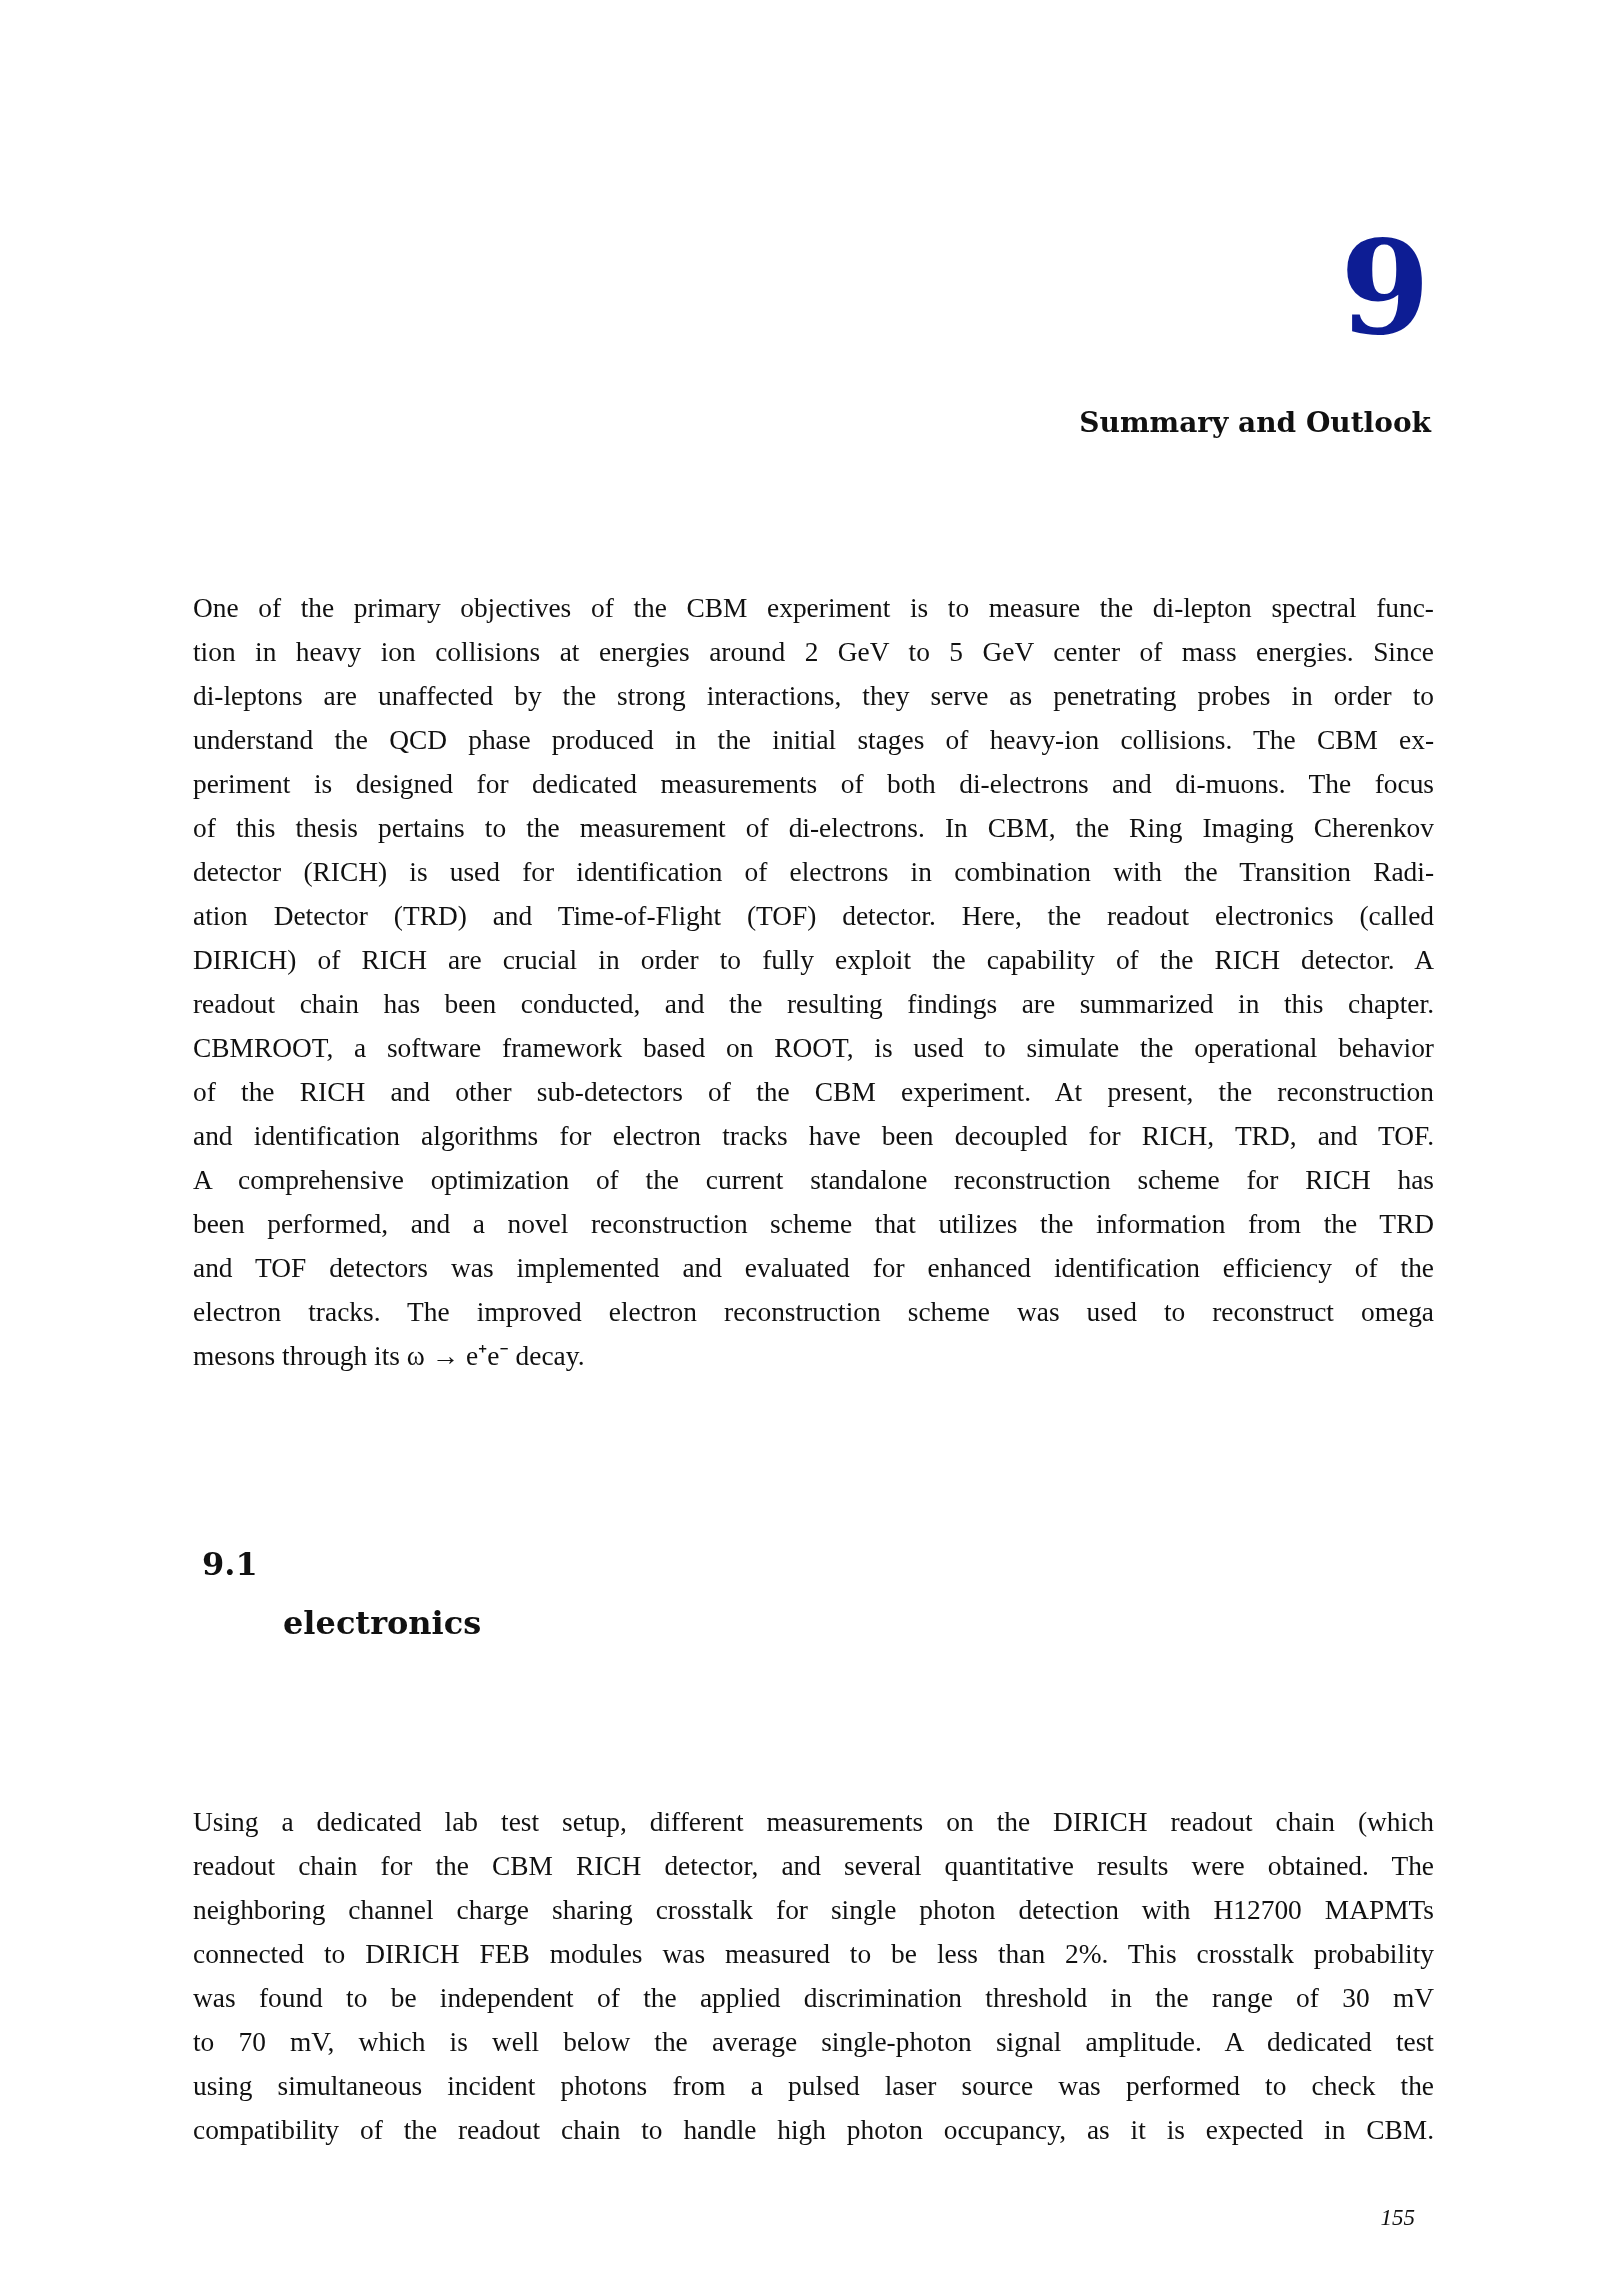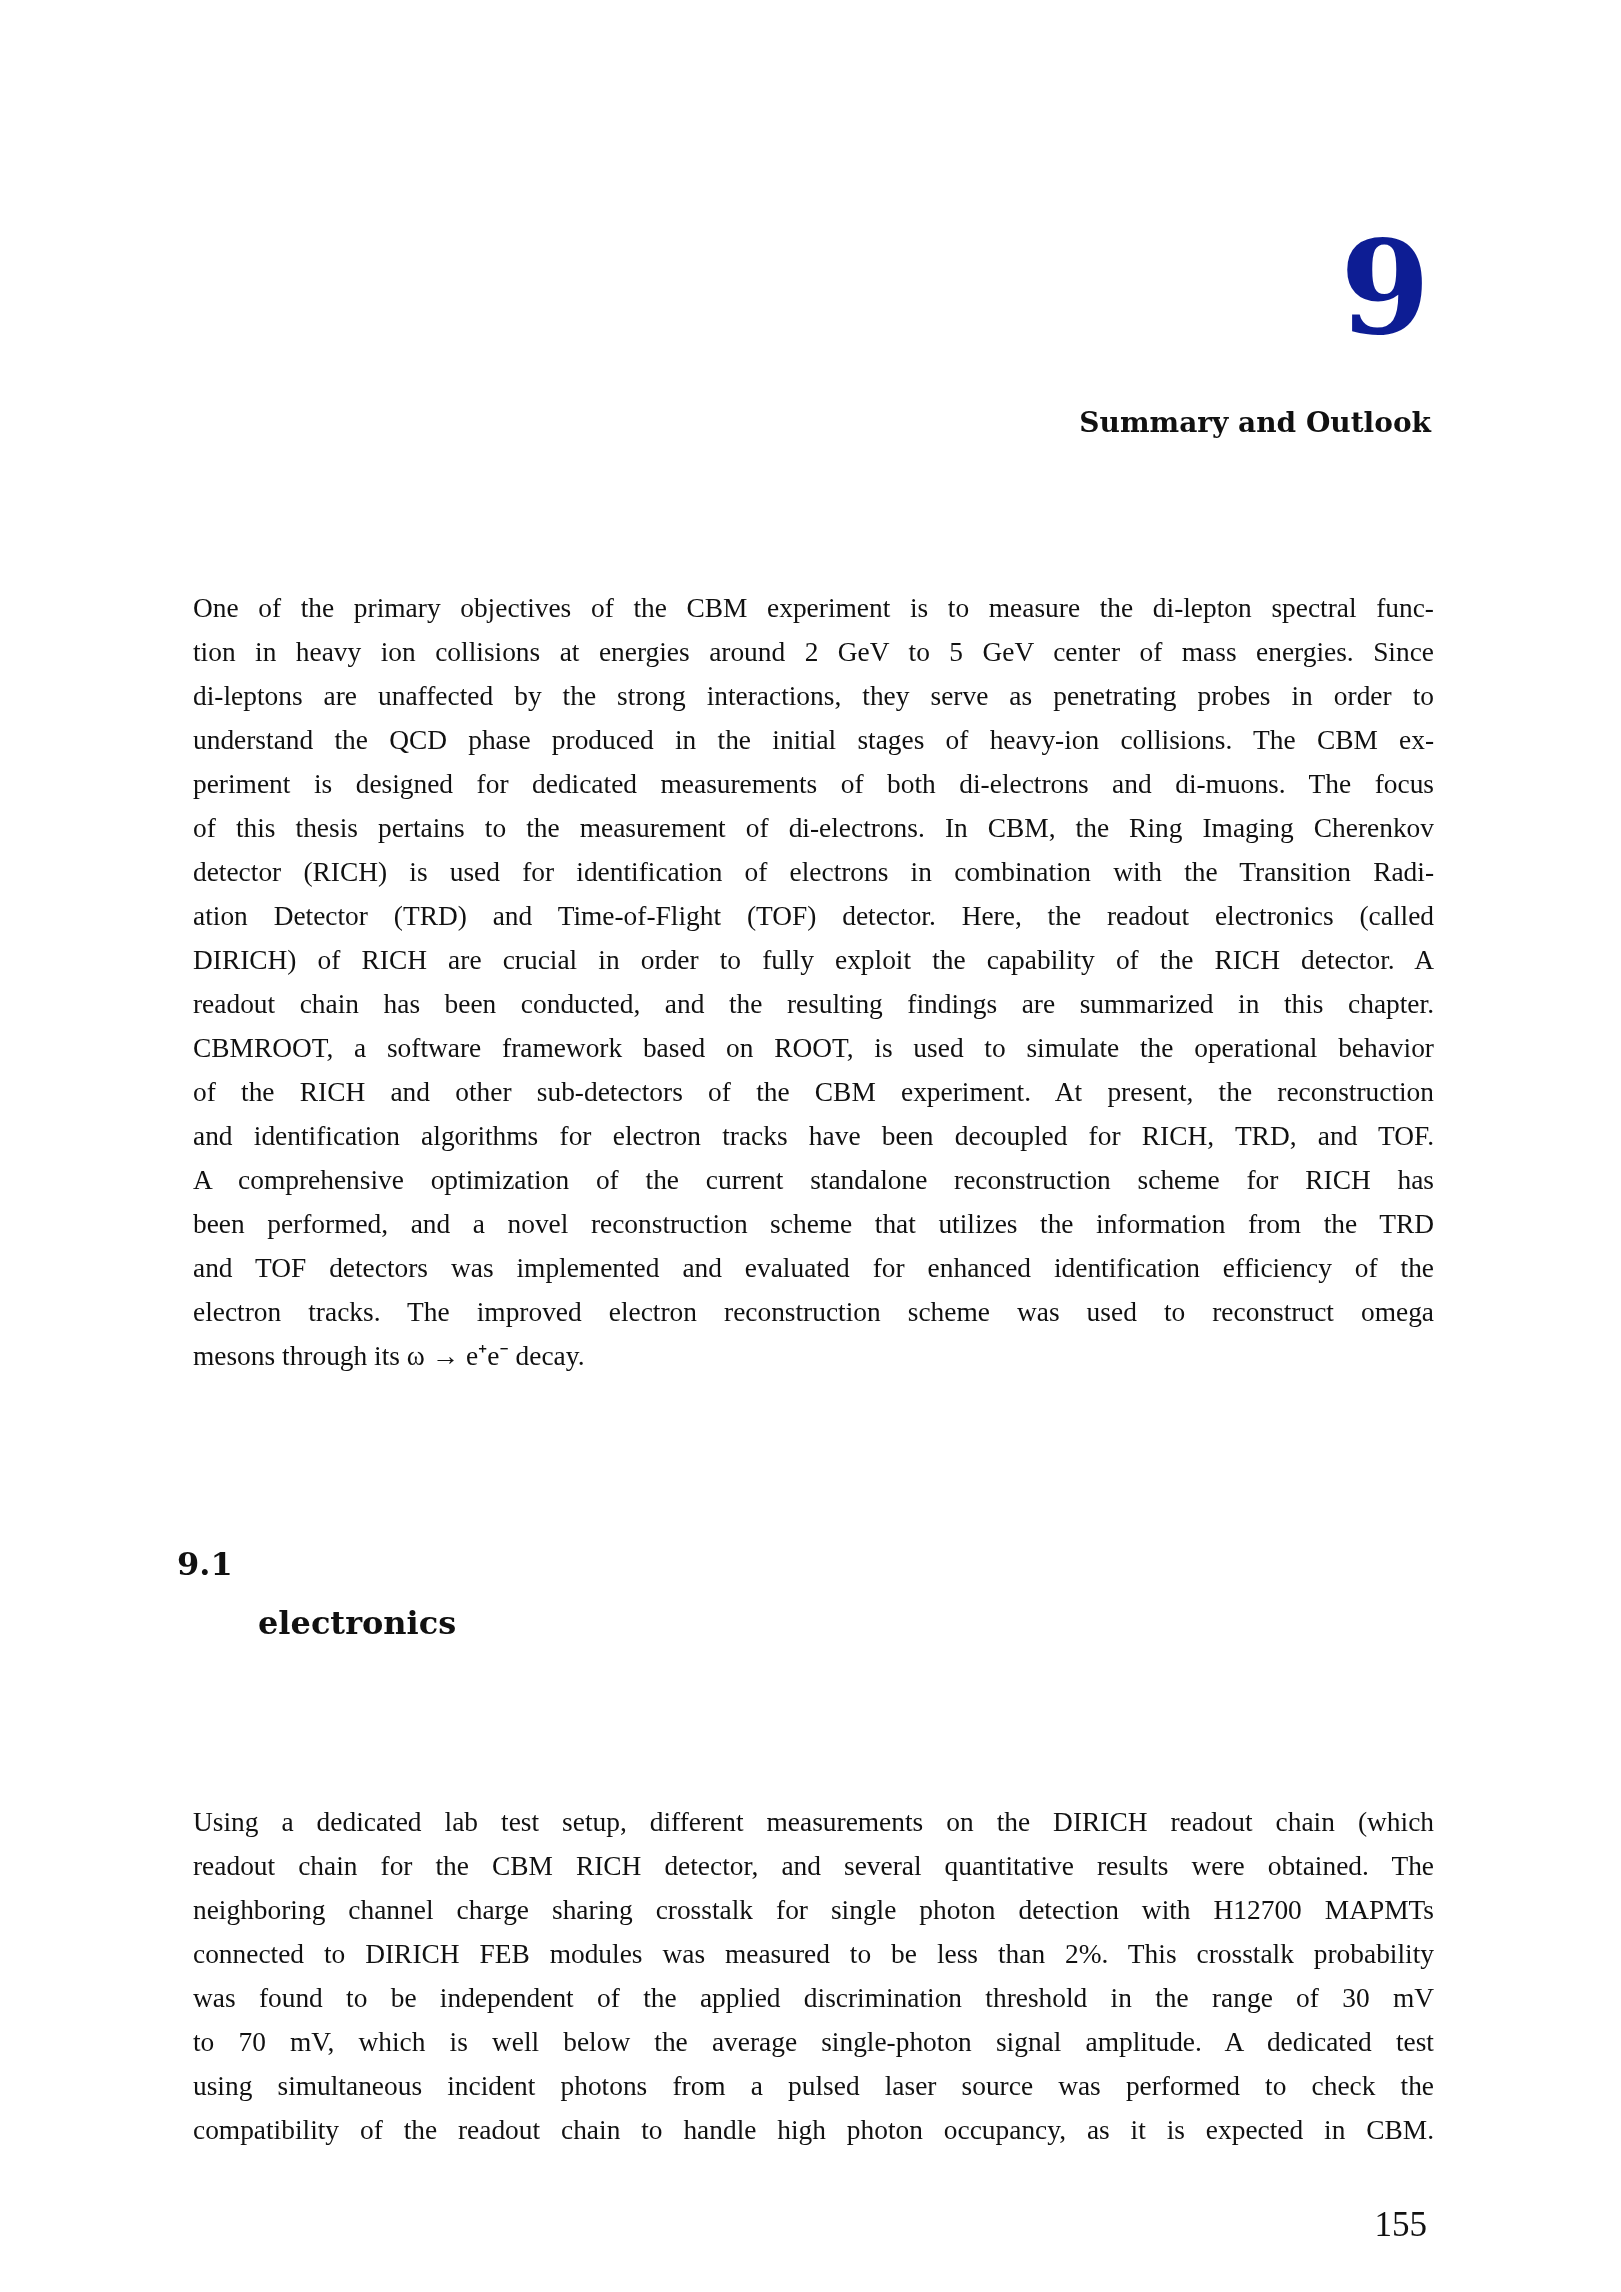--- a/index.html
+++ b/index.html
@@ -8,28 +8,28 @@
   .chapter-num { position: absolute; right: 191px; top: 223px; font-size: 129px; font-weight: bold;
                  line-height: 1; color: #0d1d94; font-family: "DejaVu Serif", serif; }
   .chapter-title { position: absolute; right: 190px; top: 406px; font-size: 28px; font-weight: bold;
                    line-height: 1.2; white-space: nowrap; font-family: "DejaVu Serif", serif; }
   .para { position: absolute; left: 193px; width: 1241px; }
   .line { display: block; height: 44px; line-height: 44px; font-size: 24.5px; white-space: nowrap;
           text-align: justify; text-align-last: justify; font-family: "Liberation Serif", serif; font-size: 27.4px; }
   .line.last { text-align-last: left; }
   .p1 { top: 586px; }
   .p2 { top: 1800px; }
-  .section { position: absolute; left: 177px; top: 1535px; width: 1241px;
+  .section { position: absolute; left: 202px; top: 1535px; width: 1241px;
              font-family: "DejaVu Serif", serif; font-weight: bold; font-size: 32px; }
   .section .row { display: flex; height: 59px; line-height: 59px; white-space: nowrap; }
   .section .num { width: 81px; }
   .section .text { }
   .section .cont { padding-left: 81px; height: 59px; line-height: 59px; }
-  .page-num { position: absolute; right: 194px; top: 2205px; font-size: 35px;
-              font-family: "Liberation Serif", serif; }
+  .page-num { position: absolute; right: 206px; top: 2205px; font-size: 23px;
+              font-family: "Liberation Serif", serif; font-style: italic; }
 </style>
 </head>
 <body>
 
 <div class="chapter-num">9</div>
 <div class="chapter-title">Summary and Outlook</div>
 
 <div class="para p1">
   <span class="line">One of the primary objectives of the CBM experiment is to measure the di-lepton spectral func-</span>
   <span class="line">tion in heavy ion collisions at energies around 2 GeV to 5 GeV center of mass energies. Since</span>

